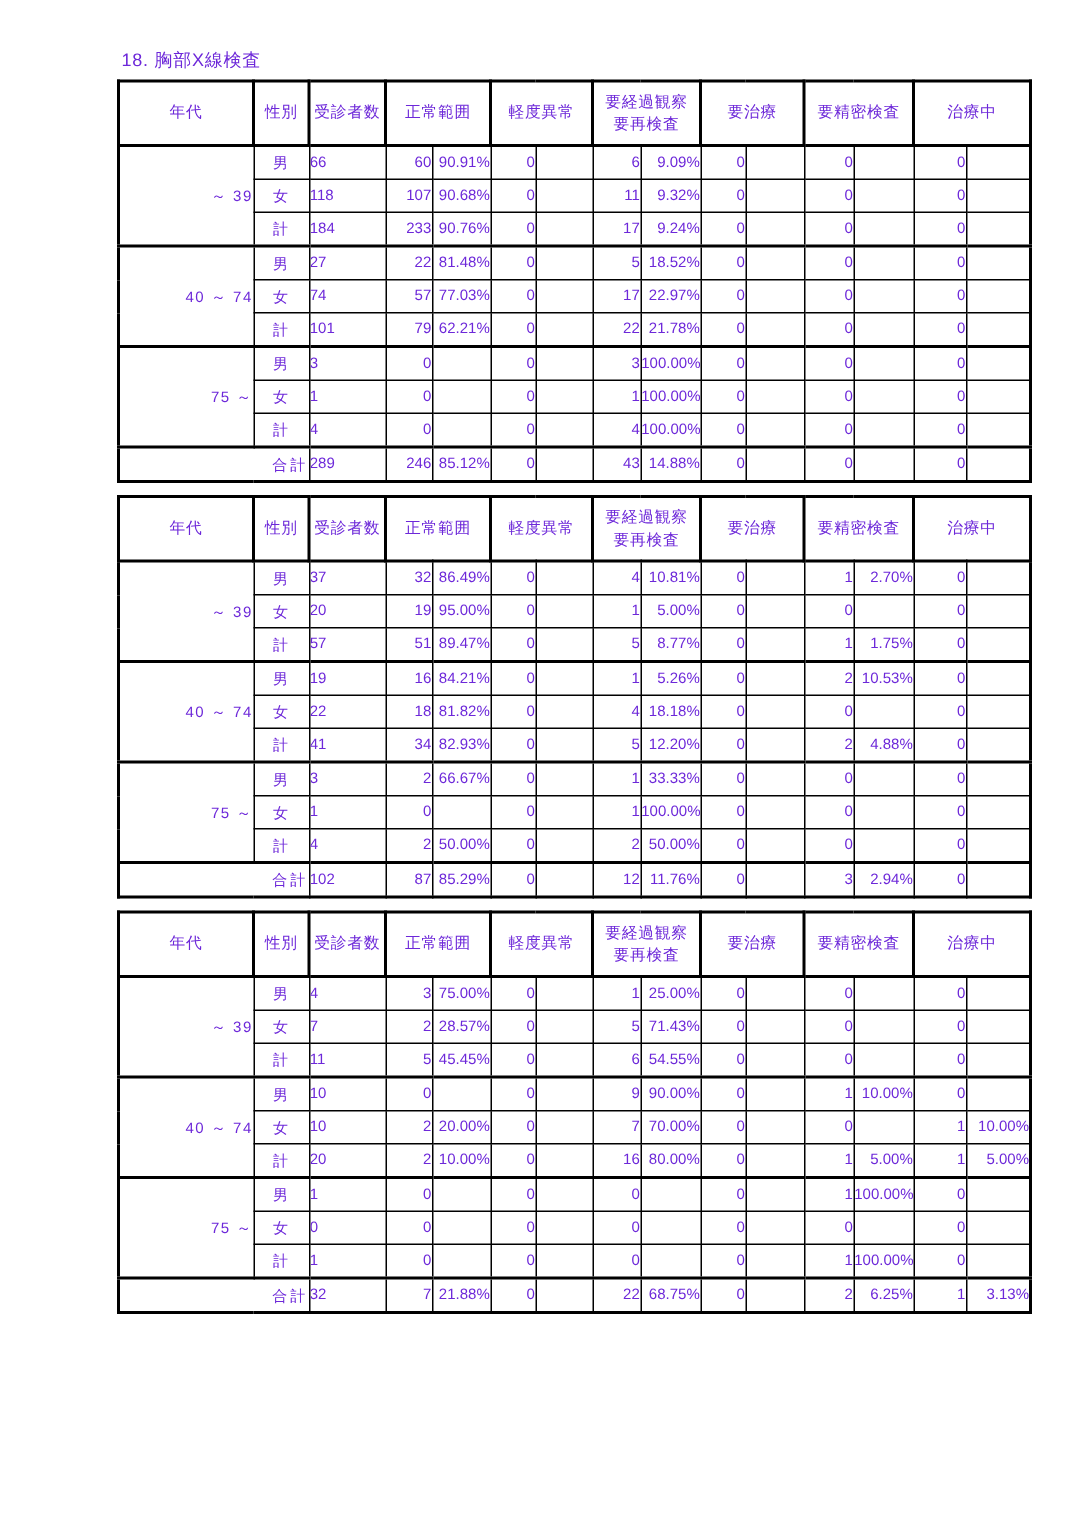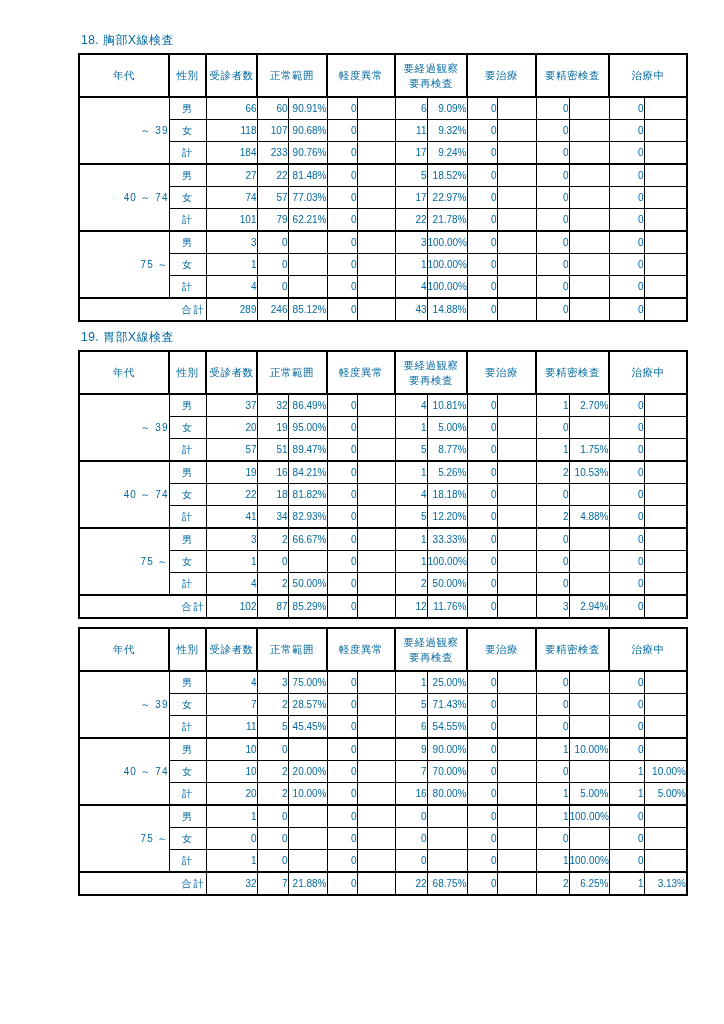--- a/index.html
+++ b/index.html
@@ -2,21 +2,21 @@
 <html><head>
 <meta charset="utf-8">
 <style>
   html, body { margin: 0; padding: 0; background: #ffffff; }
   .page {
     position: relative;
     width: 724px;
     height: 1024px;
     background: #ffffff;
     font-family: "Liberation Sans", "DejaVu Sans", sans-serif;
-    color: #0369a1;
+    color: #6d28d9;
     overflow: hidden;
   }
   .content {
     position: absolute;
     left: 78px;
     top: 33px;
     width: 610px;
   }
   .section { margin-bottom: 8px; }
   .section-title {
@@ -50,21 +50,21 @@
     line-height: 1.35;
     letter-spacing: 0.5px;
   }
   table.exam tbody td {
     height: 21px;
     font-size: 10px;
     vertical-align: middle;
   }
   td.age { text-align: right; letter-spacing: 1px; }
   td.sex { text-align: center; letter-spacing: 1px; }
-  td.jusin { text-align: right; padding-right: 6px; }
+  td.jusin { text-align: left; padding-right: 6px; }
   td.cnt { text-align: right; padding-right: 4px; border-right: 1px solid #7d7d7d; }
   td.pct { text-align: right; padding-right: 3px; border-left: 1px solid #7d7d7d; }
   tr.gs td { border-top: 2px solid #000; }
   td.total-label { text-align: right; letter-spacing: 2px; }
   .footer {
     position: absolute;
     top: 979px;
     left: 0;
     width: 724px;
     text-align: center;
@@ -272,21 +272,20 @@
               <td class="pct"></td>
               <td class="cnt">0</td>
               <td class="pct"></td>
               <td class="cnt">0</td>
               <td class="pct"></td>
             </tr>
           </tbody>
         </table>
       </div>
       <div class="section">
-        <div class="section-title">19. 胃部X線検査</div>
         <table class="exam">
           <colgroup>
             <col style="width:90px">
             <col style="width:37px">
             <col style="width:51px">
             <col style="width:31px">
             <col style="width:39px">
             <col style="width:30px">
             <col style="width:38px">
             <col style="width:32px">

